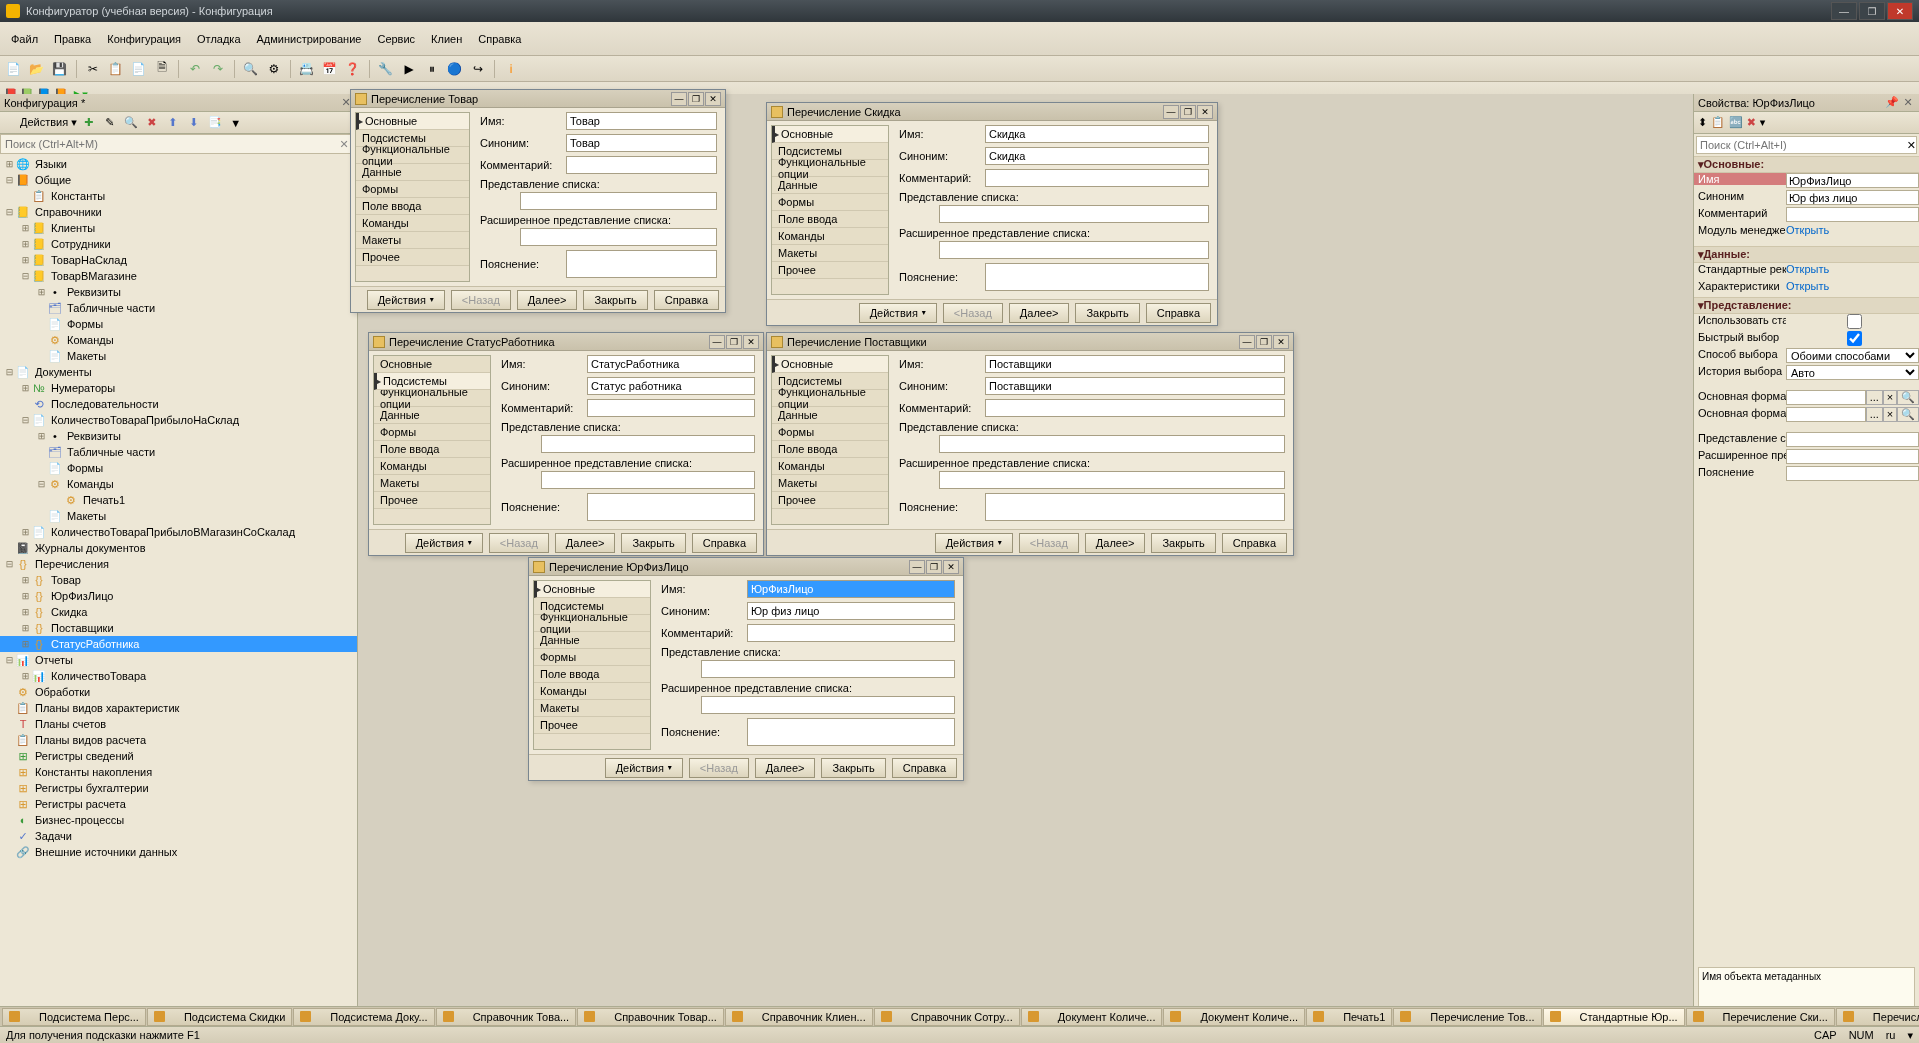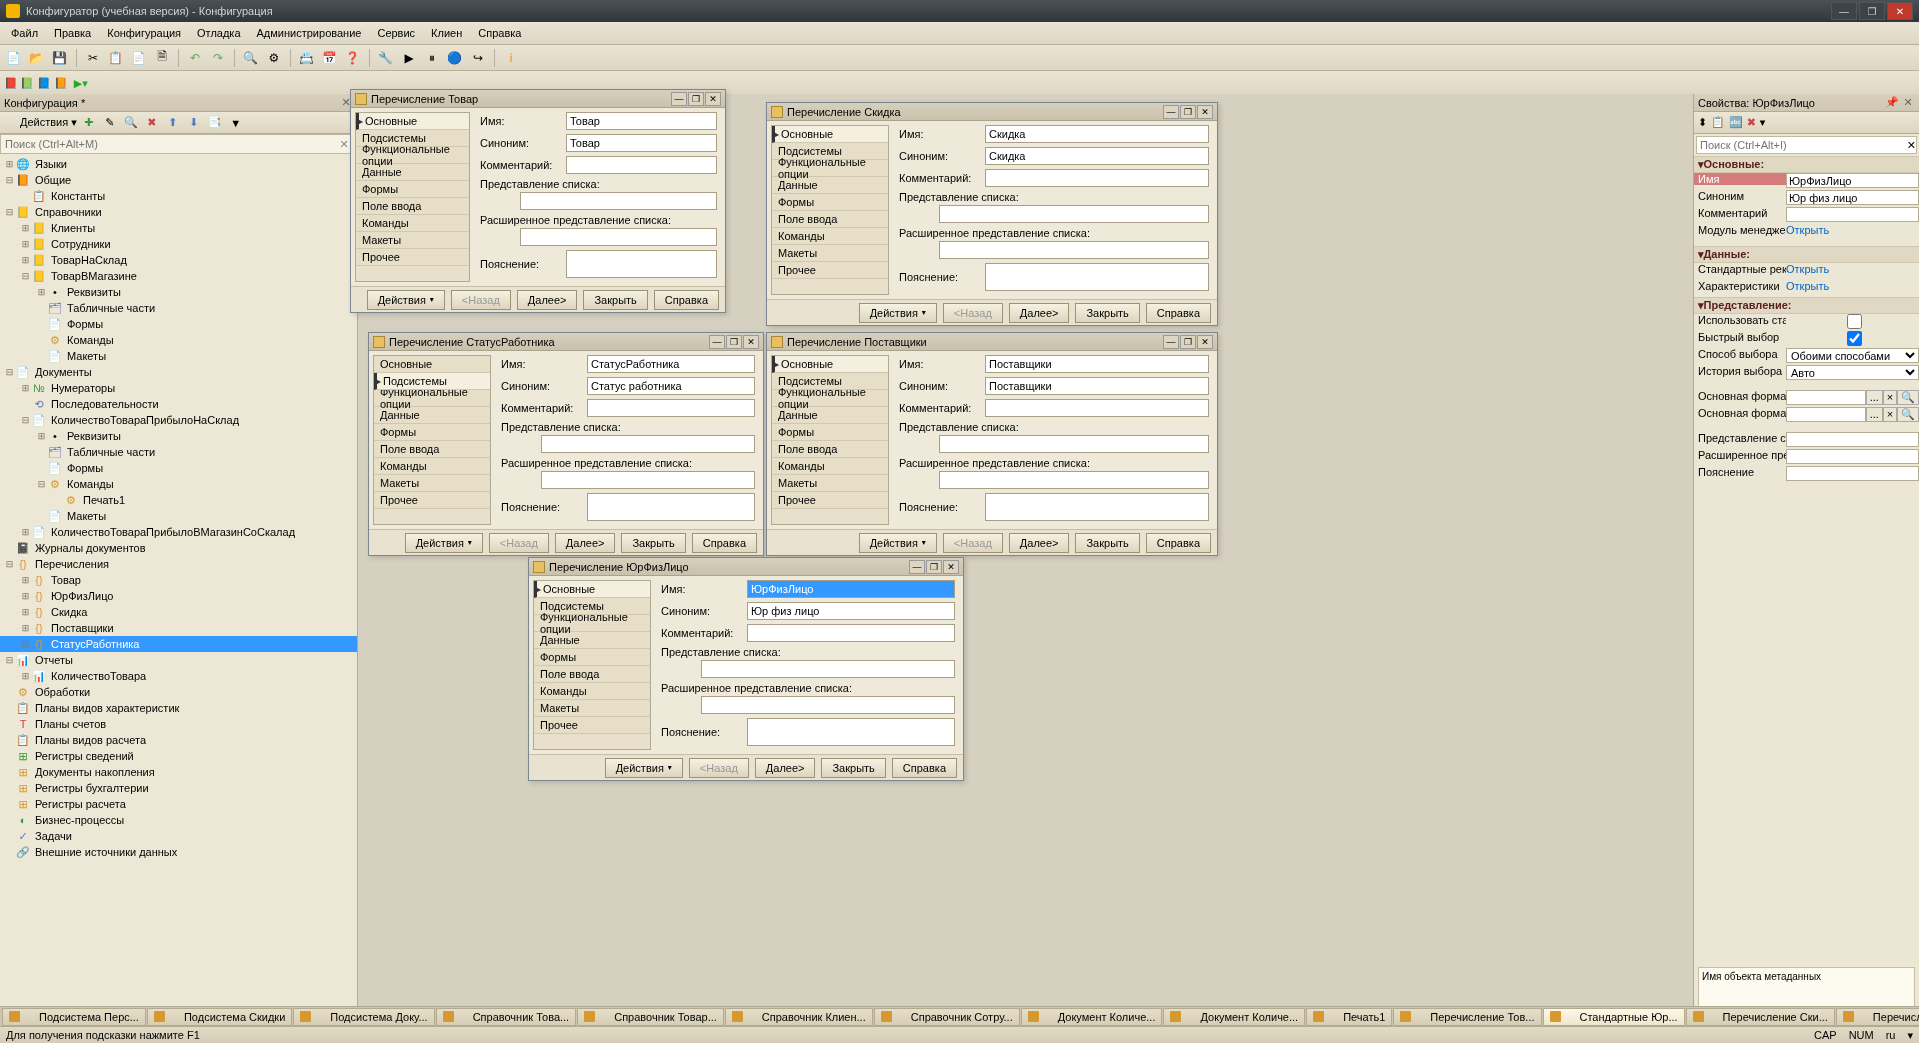--- a/index.html
+++ b/index.html
@@ -3,21 +3,21 @@
 <meta charset="utf-8">
 <style>
 *{box-sizing:border-box;margin:0;padding:0;font-family:Tahoma,Arial,sans-serif;font-size:11px}
 body{background:#d6d0c0;overflow:hidden;width:1919px;height:1043px;position:relative}
 .titlebar{background:linear-gradient(#4a5258,#2f363b);height:22px;display:flex;align-items:center;color:#cfd4d8;padding:0 6px;justify-content:space-between}
 .titlebar .left{display:flex;align-items:center;gap:6px}
 .titlebar .icn{width:14px;height:14px;background:#f4b400;border-radius:2px;display:inline-block}
 .titlebar .btns{display:flex;gap:2px}
 .titlebar .wb{width:26px;height:18px;background:#3c4449;border:1px solid #555;display:flex;align-items:center;justify-content:center;color:#ccc;font-size:10px}
 .titlebar .wb.cl{background:#c0392b;color:#fff}
-.menubar{background:linear-gradient(#eae4d4,#ded7c6);height:23px;display:flex;align-items:center;padding:0 4px;gap:2px;border-bottom:1px solid #b8b09c}
+.menubar{background:linear-gradient(#eae4d4,#ded7c6);height:34px;display:flex;align-items:center;padding:0 4px;gap:2px;border-bottom:1px solid #b8b09c}
 .menubar span{padding:2px 7px;cursor:default}
 .toolbar{background:linear-gradient(#eae4d4,#ddd6c4);height:26px;display:flex;align-items:center;padding:0 4px;gap:3px;border-bottom:1px solid #b8b09c}
 .toolbar .tb{width:20px;height:20px;border:1px solid transparent;display:flex;align-items:center;justify-content:center;font-size:12px}
 .toolbar .sep{width:1px;height:18px;background:#b8b09c;margin:0 3px}
 .toolbar2{background:linear-gradient(#eae4d4,#ddd6c4);height:26px;display:flex;align-items:center;padding:0 4px;gap:3px;border-bottom:1px solid #b8b09c}
 .main{display:flex;position:absolute;top:94px;left:0;right:0;bottom:32px}
 .sidebar-left{width:358px;background:#e8e2d1;border-right:1px solid #adac92;display:flex;flex-direction:column}
 .panel-hdr{background:linear-gradient(#d8d0bc,#cfc7b2);height:18px;display:flex;align-items:center;padding:0 4px;justify-content:space-between;border-bottom:1px solid #adac92;font-size:11px}
 .panel-hdr .x{width:14px;height:14px;display:flex;align-items:center;justify-content:center;font-size:11px;color:#666}
 .actbar{background:linear-gradient(#ece6d5,#ded6c2);height:22px;display:flex;align-items:center;padding:0 20px;gap:3px;border-bottom:1px solid #adac92}
@@ -354,21 +354,21 @@
           <span class="lbl">Планы видов расчета</span>
         </div>
         <div class="tn" style="padding-left: 4px;">
           <span class="tg"></span>
           <span class="ic ic-g">⊞</span>
           <span class="lbl">Регистры сведений</span>
         </div>
         <div class="tn" style="padding-left: 4px;">
           <span class="tg"></span>
           <span class="ic ic-y">⊞</span>
-          <span class="lbl">Документы накопления</span>
+          <span class="lbl">Константы накопления</span>
         </div>
         <div class="tn" style="padding-left: 4px;">
           <span class="tg"></span>
           <span class="ic ic-y">⊞</span>
           <span class="lbl">Регистры бухгалтерии</span>
         </div>
         <div class="tn" style="padding-left: 4px;">
           <span class="tg"></span>
           <span class="ic ic-y">⊞</span>
           <span class="lbl">Регистры расчета</span>
@@ -544,21 +544,21 @@
           </div>
         </div>
         <div class="win-footer">
           <div class="btn dd">Действия</div>
           <div class="btn dis">&lt;Назад</div>
           <div class="btn">Далее&gt;</div>
           <div class="btn">Закрыть</div>
           <div class="btn">Справка</div>
         </div>
       </div>
-      <div class="win" style="left: 408px; top: 238px; width: 452px;">
+      <div class="win" style="left: 408px; top: 238px; width: 528px;">
         <div class="win-title">
           <div class="l">
             <span class="wic"></span>
             <span>Перечисление Поставщики</span>
           </div>
           <div class="wbtns">
             <div class="wbt">—</div>
             <div class="wbt">❐</div>
             <div class="wbt">✕</div>
           </div>

